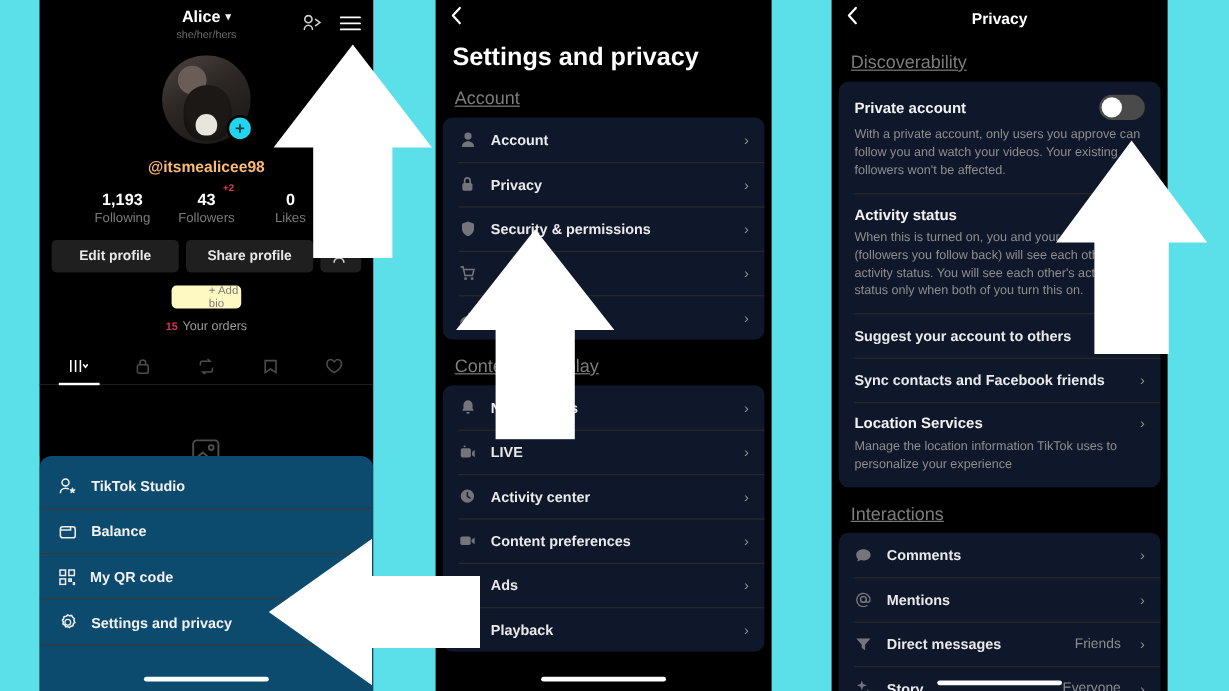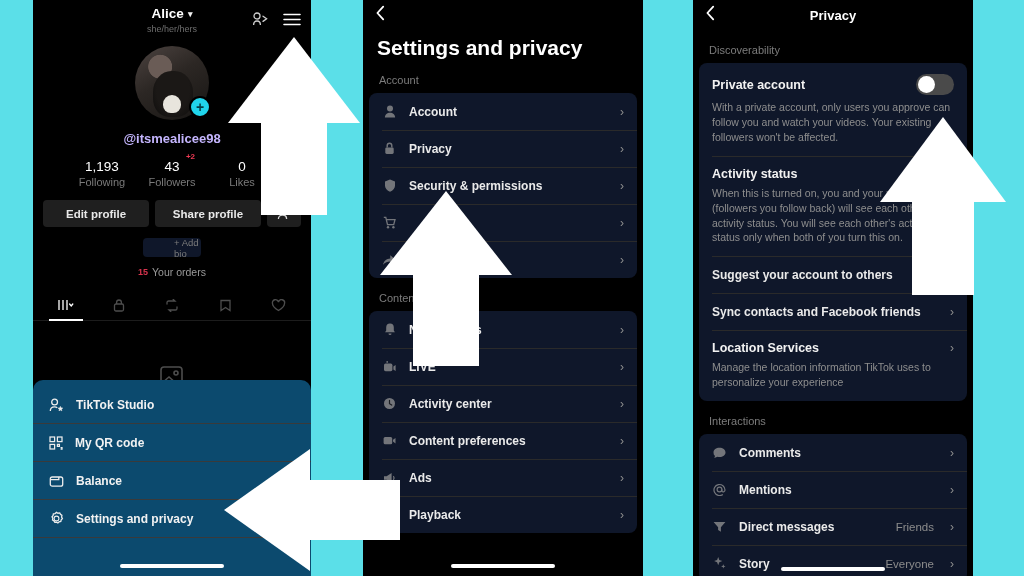--- a/index.html
+++ b/index.html
@@ -63,44 +63,44 @@
   }
   .p1-plus {
     position: absolute; right: -2px; bottom: 2px;
     width: 22px; height: 22px; border-radius: 50%;
     background: #20d5ec; border: 2px solid #000;
     display: flex; align-items: center; justify-content: center;
     color: #063c45; font-size: 14px; font-weight: bold; line-height: 1;
   }
   .p1-handle {
     text-align: center; margin-top: 11px;
-    font-size: 13px; font-weight: bold; color: #c4b5fd;
+    font-size: 13px; font-weight: bold; color: #fdba74;
   }
   .p1-stats {
     display: flex; justify-content: center; gap: 0; margin-top: 13px;
   }
   .p1-stat { width: 70px; text-align: center; position: relative; }
-  .p1-stat .num { font-size: 13.5px; font-weight: normal; color: #fff; }
+  .p1-stat .num { font-size: 13.5px; font-weight: bold; color: #fff; }
   .p1-stat .lbl { font-size: 11px; color: #7a7a7a; margin-top: 2px; }
   .p1-badge {
     position: absolute; top: -7px; right: 12px;
     font-size: 8px; font-weight: bold; color: #f03b55;
   }
   .p1-actions {
     display: flex; gap: 6px; margin-top: 12px; padding: 0 10px;
   }
   .p1-btn {
     flex: 1; height: 27px; border-radius: 4px; background: #1f1f1f;
     display: flex; align-items: center; justify-content: center;
     font-size: 11.5px; font-weight: bold; color: #e8e8e8;
   }
   .p1-btn.icon { flex: 0 0 34px; }
   .p1-addbio {
     margin: 11px auto 0; width: 58px; height: 19px; border-radius: 4px;
-    background: #0f172a; display: flex; align-items: center; justify-content: center;
+    background: #fef9c3; display: flex; align-items: center; justify-content: center;
     font-size: 9.5px; color: #7b7b7b; padding-left: 31px;
   }
   .p1-orders {
     margin-top: 9px; text-align: center; font-size: 10.5px; color: #9a9a9a;
     display: flex; align-items: center; justify-content: center; gap: 4px;
   }
   .p1-orders .tag { color: #d8344e; font-size: 9px; font-weight: bold; }
   .p1-tabs {
     display: flex; margin-top: 12px; border-bottom: 1px solid #1c1c1c;
     padding: 0 6px;
@@ -143,21 +143,21 @@
   .nav-back { cursor: default; }
   .nav-title {
     position: absolute; left: 0; right: 0; text-align: center;
     font-size: 13px; font-weight: bold; color: #fff;
   }
   .big-title {
     font-size: 21px; font-weight: bold; color: #fff;
     padding: 6px 14px 0;
   }
   .group-label {
-    font-size: 11px; color: #7c7c7c; padding: 14px 16px 7px;
+    font-size: 15px; color: #7c7c7c; padding: 14px 16px 7px; text-decoration: underline;
   }
   .group {
     background: #0f172a; margin: 0 6px; border-radius: 8px;
   }
   .row {
     min-height: 37px; display: flex; align-items: center; gap: 12px;
     padding: 0 13px; position: relative;
   }
   .row + .row:before {
     content: ""; position: absolute; top: 0; left: 13px; right: 0;
@@ -325,34 +325,34 @@
     <div class="p1-sheet">
       <div class="sheet-row">
         <svg width="15" height="14" viewBox="0 0 15 14" stroke="#ededed" stroke-width="1.3" fill="none">
           <circle cx="5.6" cy="4" r="2.9"></circle>
             <path d="M1.3 13c0-2.4 1.8-4.1 4.3-4.1 1 0 2 .3 2.7.8"></path>
           <path d="M11.4 8.4l.7 1.5 1.6.2-1.2 1.1.3 1.6-1.4-.8-1.4.8.3-1.6-1.2-1.1 1.6-.2z" fill="#ededed" stroke-width=".6"></path>
         </svg>
         <span class="txt">TikTok Studio</span>
       </div>
       <div class="sheet-row">
+        <svg width="15" height="14" viewBox="0 0 15 14" stroke="#ededed" stroke-width="1.3" fill="none">
+          <rect x="1.3" y="3" width="12.4" height="9.2" rx="2"></rect>
+          <path d="M1.3 5.6h8.5V3"></path>
+        </svg>
+        <span class="txt">Balance</span>
+      </div>
+      <div class="sheet-row">
         <svg width="14" height="14" viewBox="0 0 14 14" stroke="#ededed" stroke-width="1.25" fill="none">
           <rect x="1" y="1" width="4.6" height="4.6"></rect>
             <rect x="8.4" y="1" width="4.6" height="4.6"></rect>
           <rect x="1" y="8.4" width="4.6" height="4.6"></rect>
           <path d="M8.4 8.4h2v2h-2zM11.6 11.6h1.4v1.4h-1.4"></path>
         </svg>
         <span class="txt">My QR code</span>
-      </div>
-      <div class="sheet-row">
-        <svg width="15" height="14" viewBox="0 0 15 14" stroke="#ededed" stroke-width="1.3" fill="none">
-          <rect x="1.3" y="3" width="12.4" height="9.2" rx="2"></rect>
-          <path d="M1.3 5.6h8.5V3"></path>
-        </svg>
-        <span class="txt">Balance</span>
       </div>
       <div class="sheet-row">
         <svg width="15" height="15" viewBox="0 0 15 15" stroke="#ededed" stroke-width="1.3" fill="none">
           <path d="M7.5 1.4l1.5.8 1.7-.3.8 1.5 1.4 1-.3 1.7.8 1.5-1.2 1.2-.4 1.7-1.7.3-1.2 1.2-1.4-.9-1.7.3-.8-1.5-1.5-.9.3-1.7-.8-1.5L4 4.6l.4-1.7 1.7-.3z"></path>
           <circle cx="7.5" cy="7.5" r="2.4" stroke-width="1.1"></circle>
         </svg>
         <span class="txt">Settings and privacy</span>
       </div>
       <div class="home-ind"></div>
     </div>

